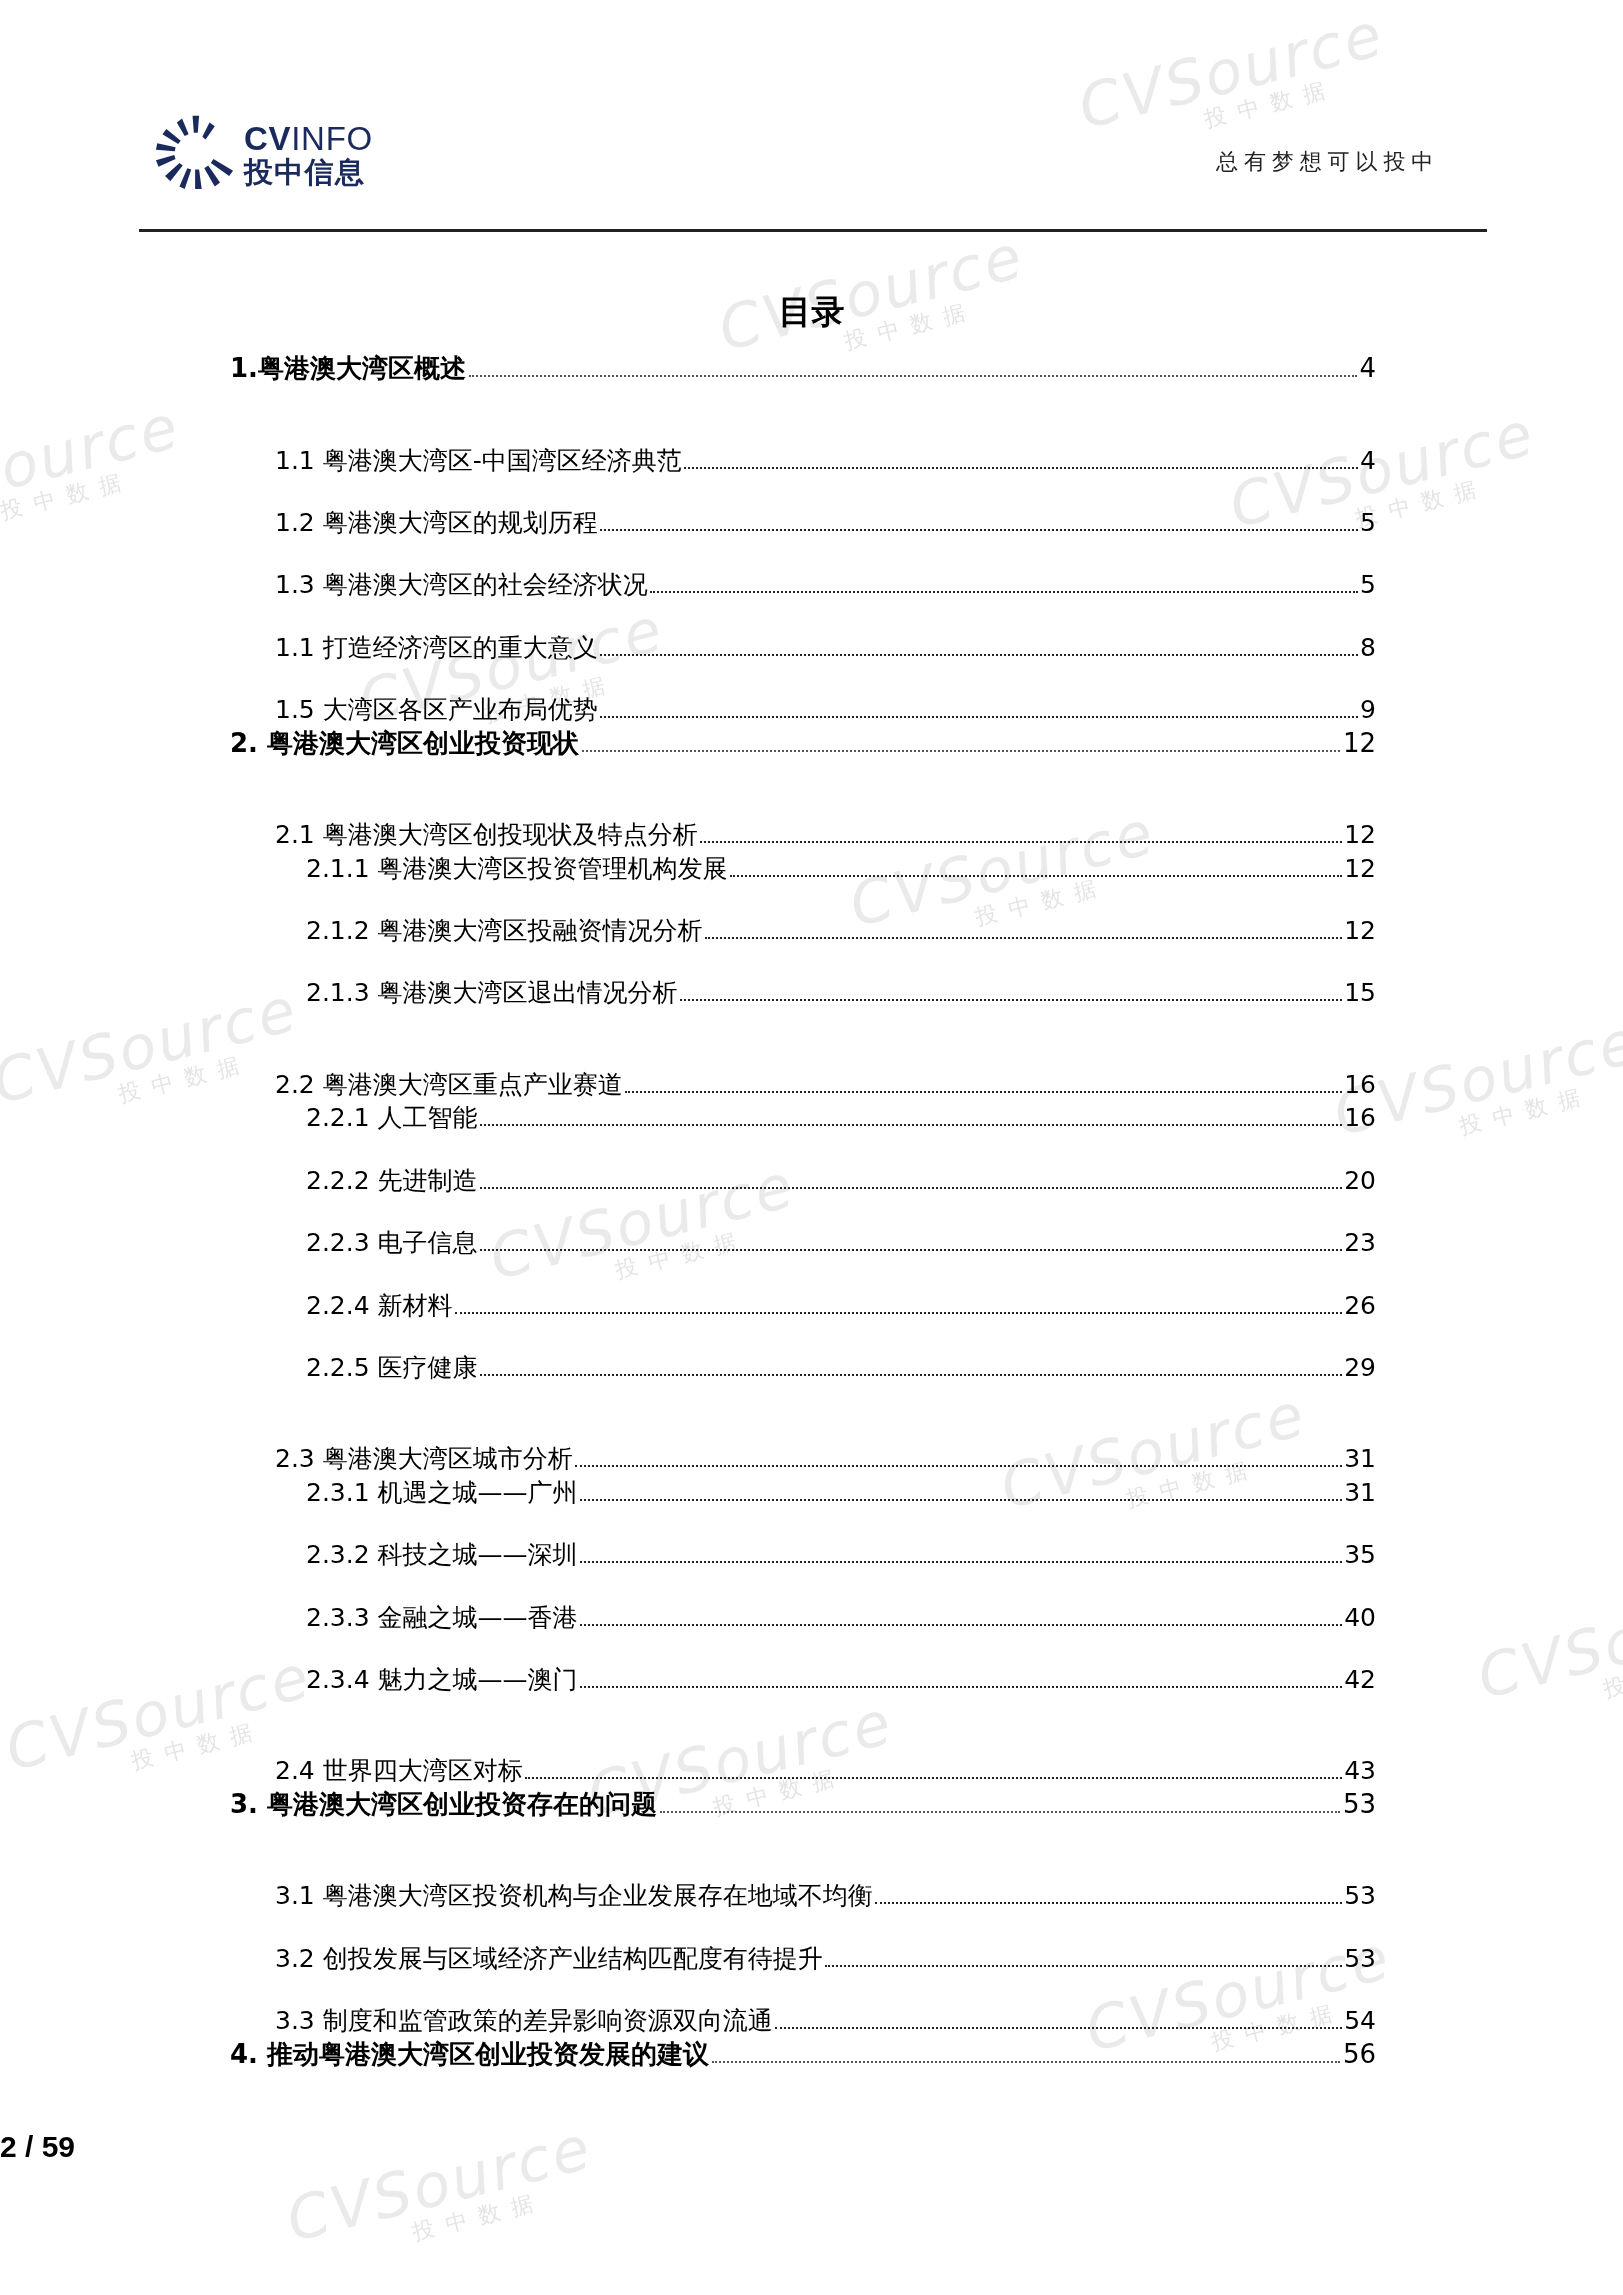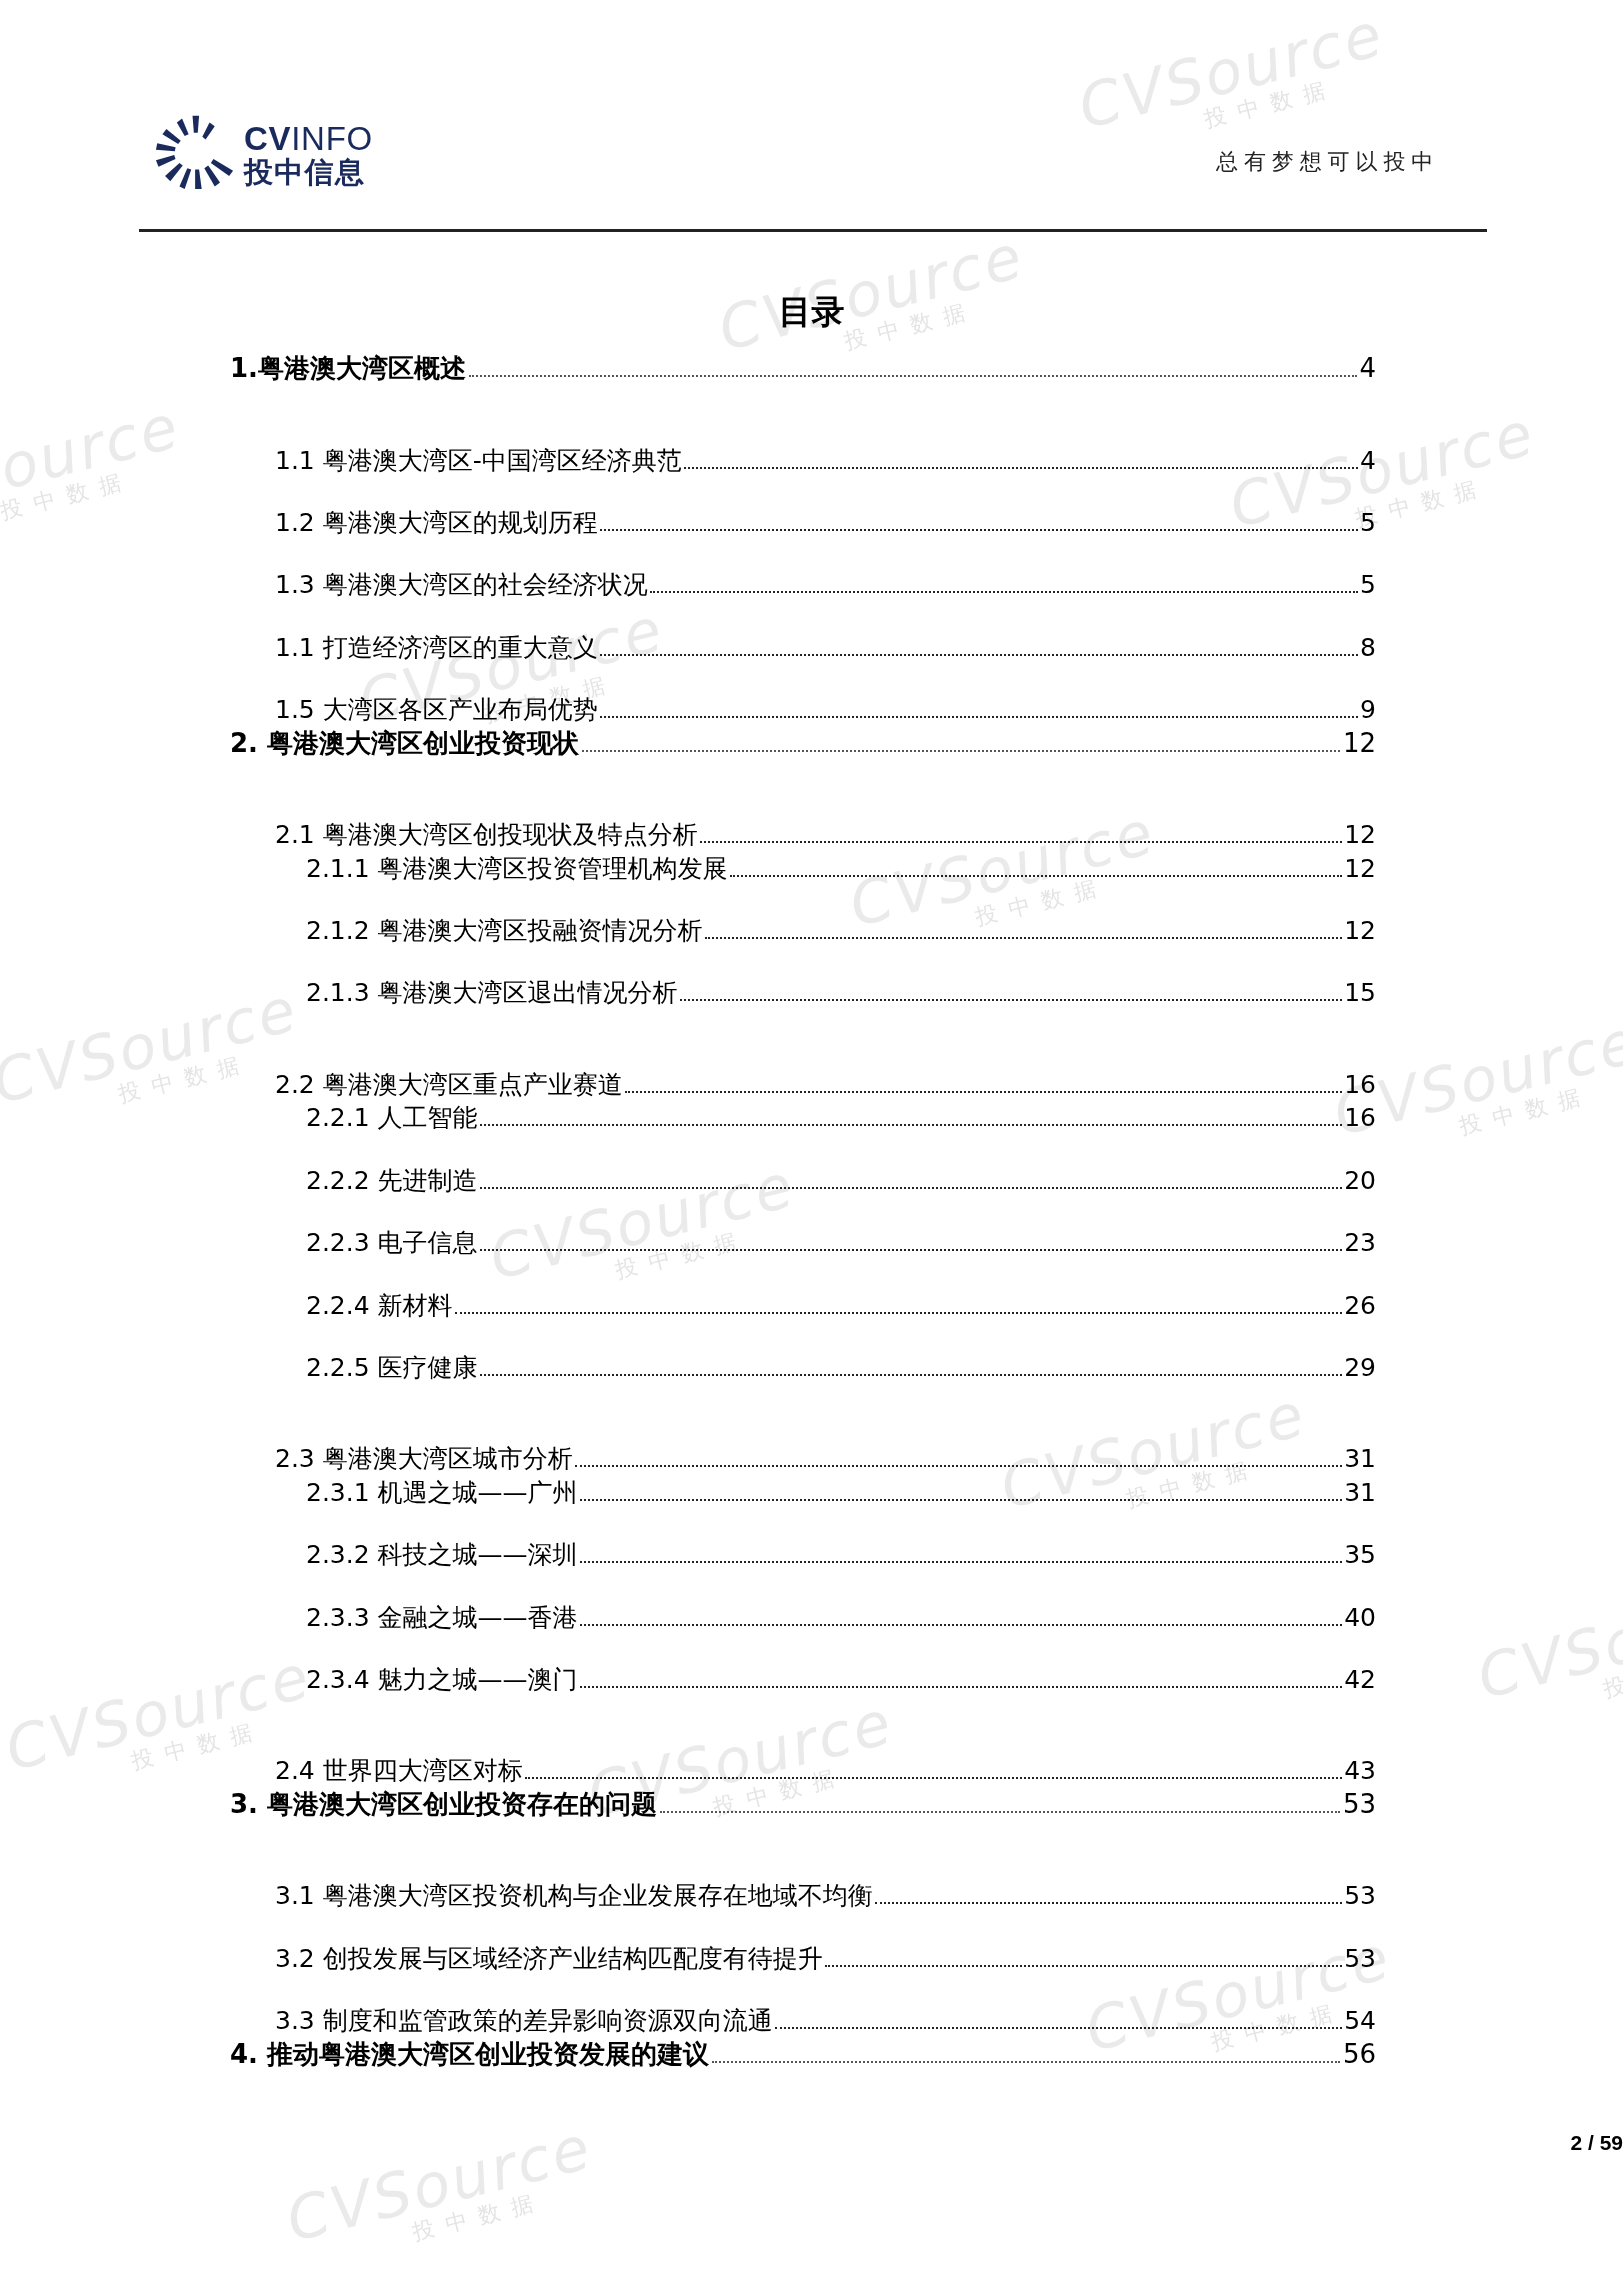--- a/index.html
+++ b/index.html
@@ -24,21 +24,21 @@
   .toc-row { position: absolute; height: 33px; display: flex; align-items: flex-end; right: 247px; font-size: 25px; line-height: 1; }
   .toc-row.l1 { left: 230px; font-weight: 700; font-size: 26px; }
   .toc-row.l2 { left: 275px; margin-top: 29px; }
   .toc-row.l3 { left: 306px; }
   .toc-label { white-space: nowrap; flex: 0 0 auto; }
   .toc-leader { flex: 1 1 auto; border-bottom: 2.6px dotted #222; margin: 0 2.6px 3.9px 2.6px; height: 0; }
   .toc-row.l1 .toc-leader { border-bottom: 2px dotted #555; }
   .toc-page { flex: 0 0 auto; white-space: nowrap; font-weight: 400; }
 
   
-  .footer-page { position: absolute; left: 0; width: 1623px; top: 2132px; text-align: right; font-family: "Liberation Sans", sans-serif; font-size: 21px; font-weight: 700; line-height: 1; }
+  .footer-page { position: absolute; left: 0; width: 1623px; top: 2132px; text-align: left; font-family: "Liberation Sans", sans-serif; font-size: 30px; font-weight: 700; line-height: 1; }
 
   
   .wm { position: absolute; transform: rotate(-14deg); transform-origin: left top; color: #d9d9d9; pointer-events: none; }
   .wm .wm-en { font-family: "DejaVu Sans", sans-serif; font-size: 60px; font-style: italic; letter-spacing: 2.6px; line-height: 1; opacity: 0.55; }
   .wm .wm-cn { font-size: 22px; letter-spacing: 11.8px; margin-left: 118px; margin-top: -2.6px; opacity: 0.7; }
 </style>
 </head>
 <body>
 
 <div class="page">

